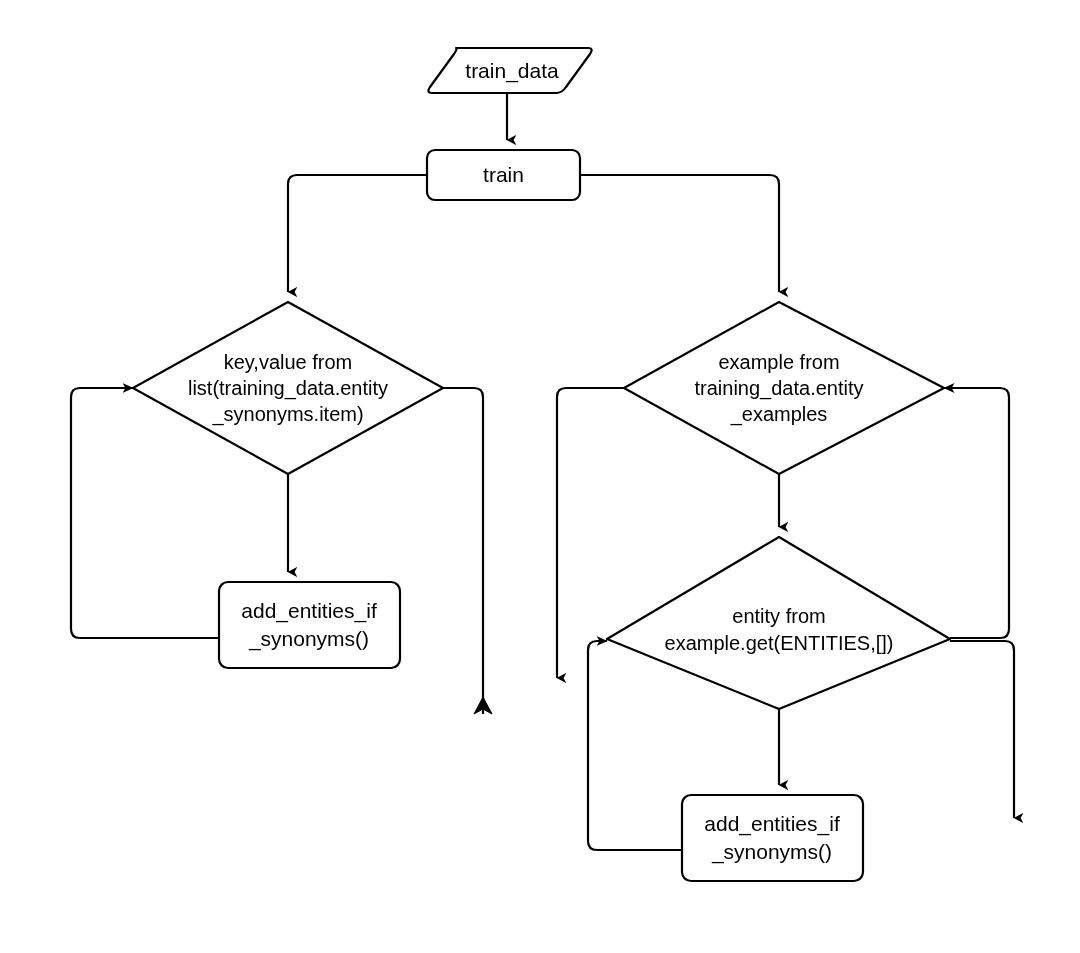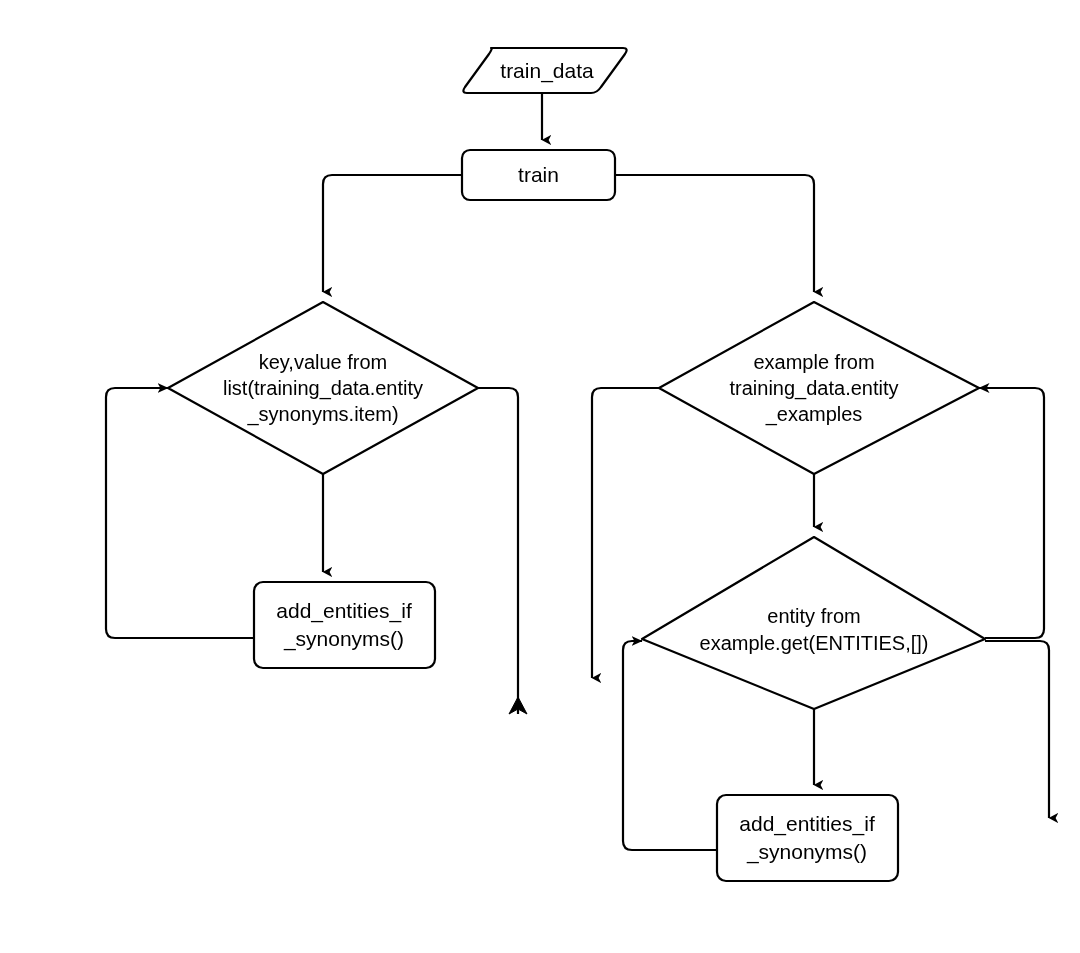--- a/index.html
+++ b/index.html
@@ -11,21 +11,20 @@
     width: 1080px;
     height: 953px;
     font-family: "Liberation Sans", sans-serif;
     overflow: hidden;
   }
   #flowchart-root {
     position: relative;
     width: 980px;
     height: 953px;
     background: #ffffff;
-    margin-left: 35px;
   }
   svg#diagram {
     display: block;
     width: 1080px;
     height: 953px;
   }
   .node-shape {
     fill: #ffffff;
     stroke: #000000;
     stroke-width: 2.2;

